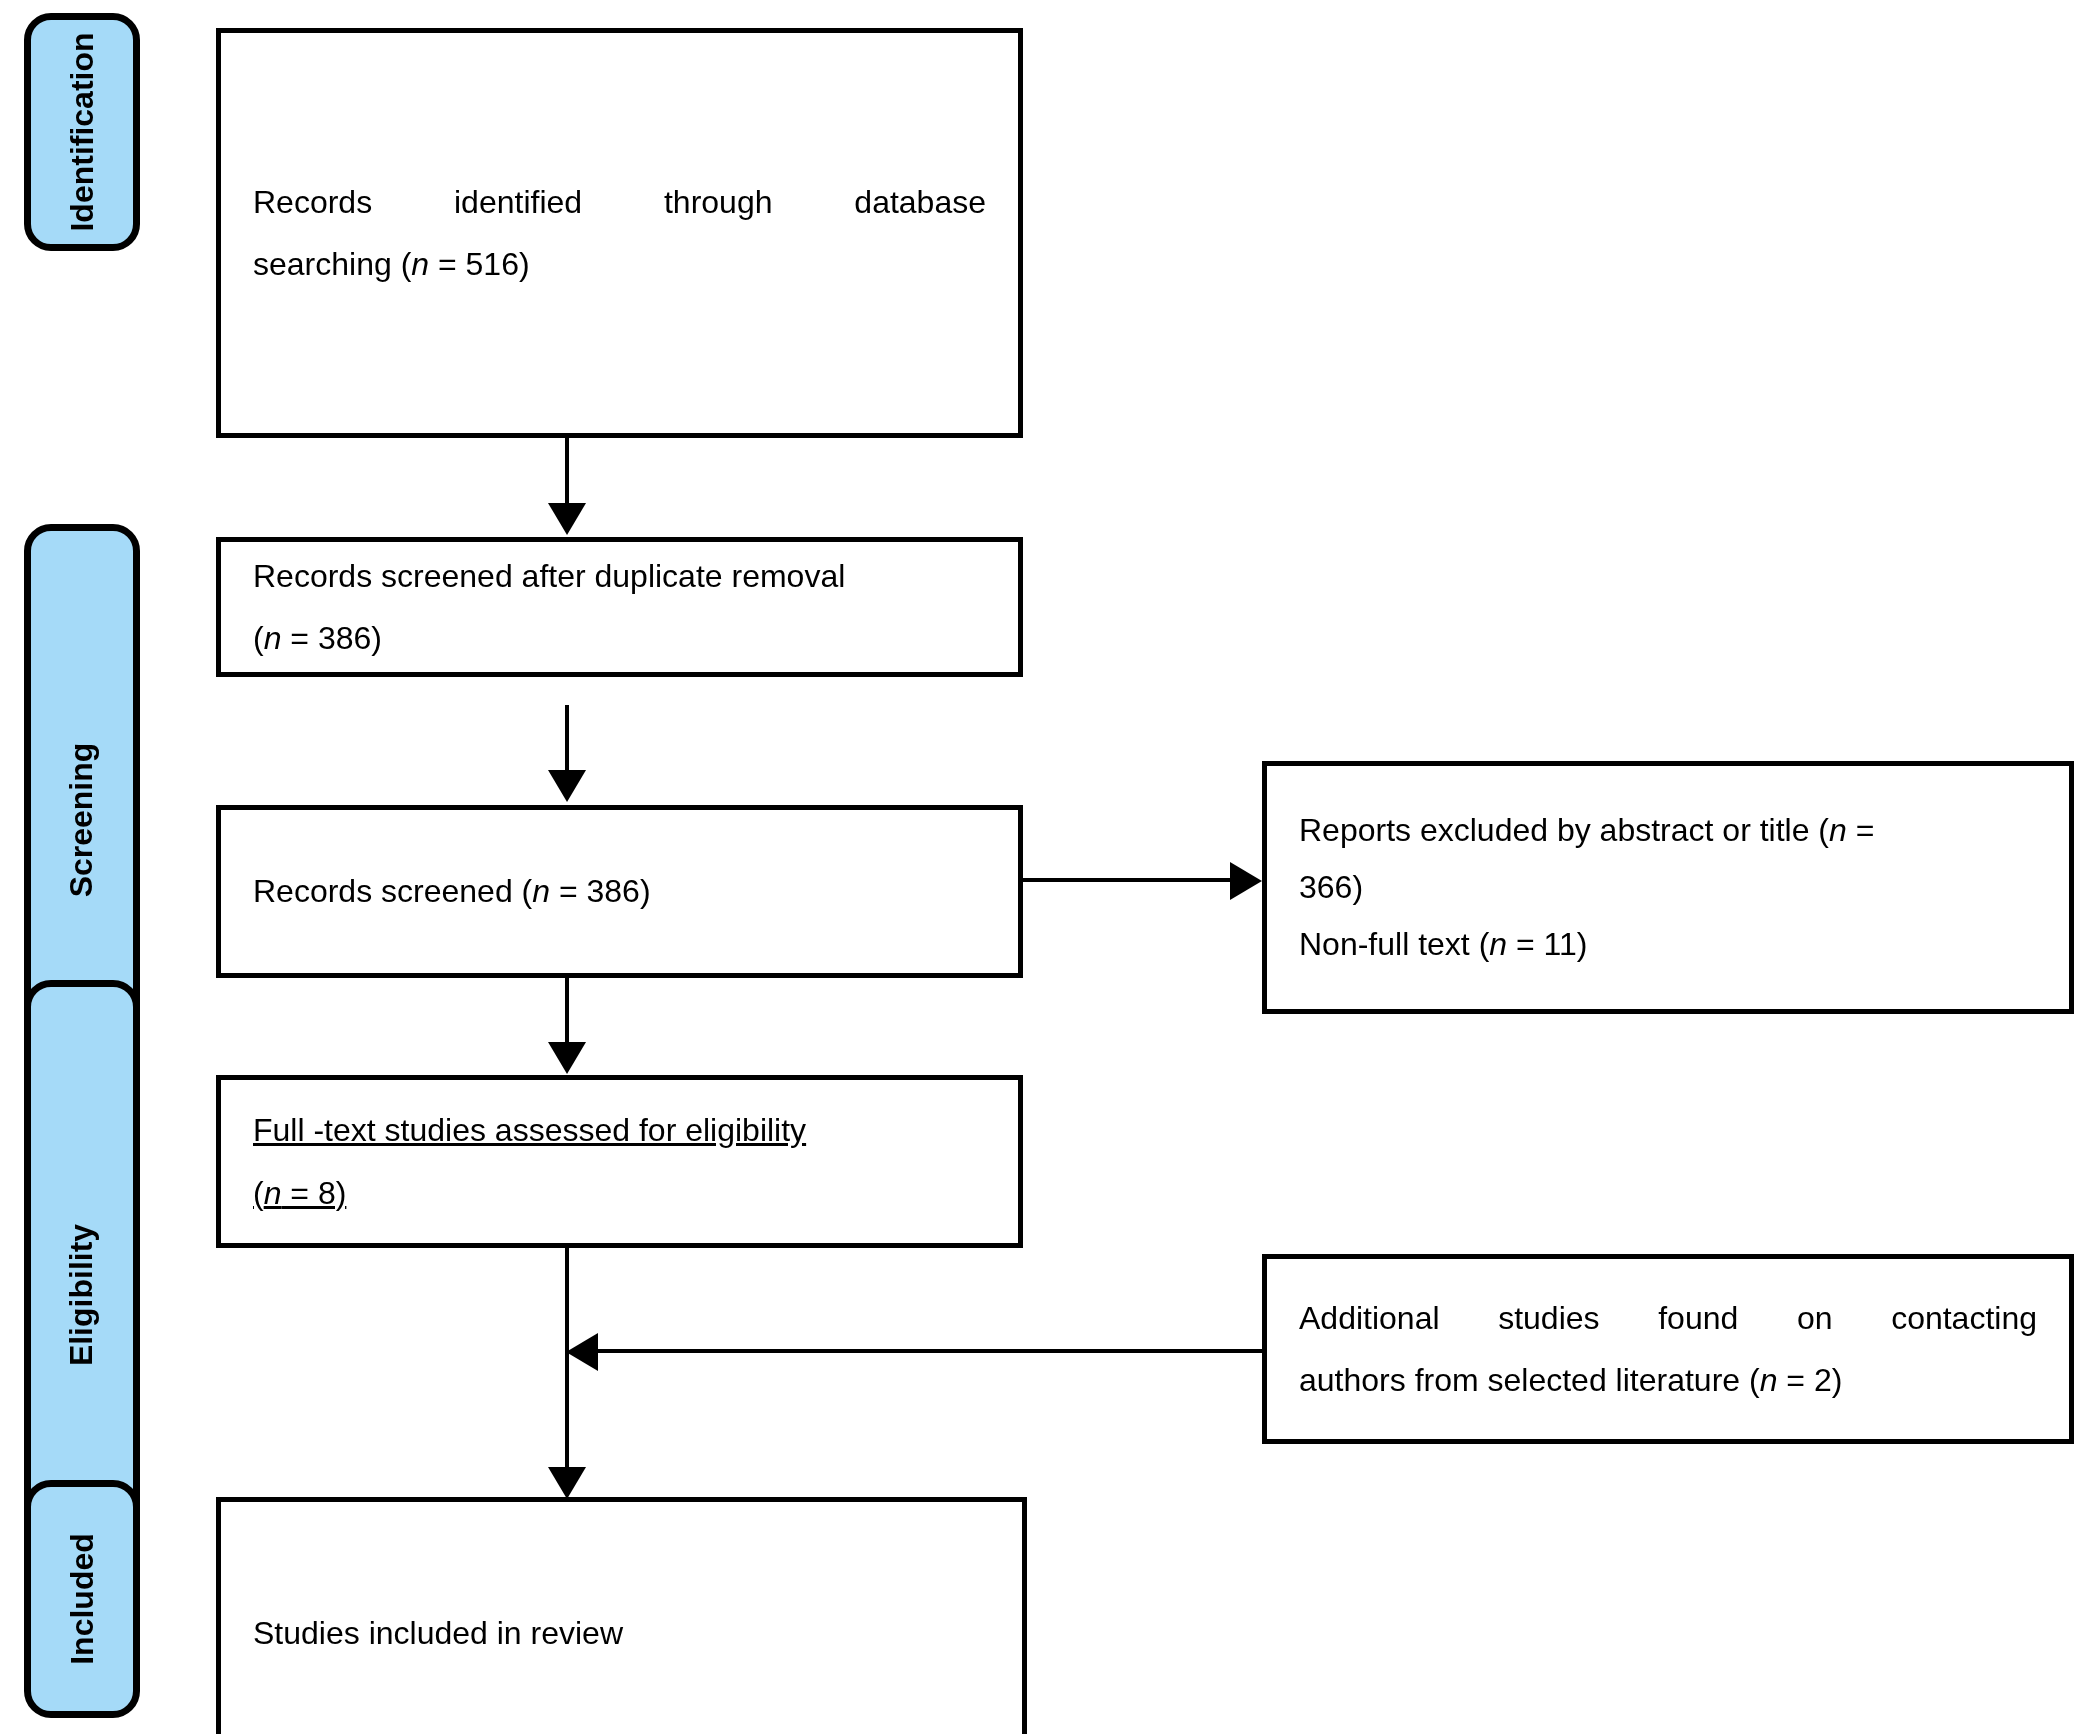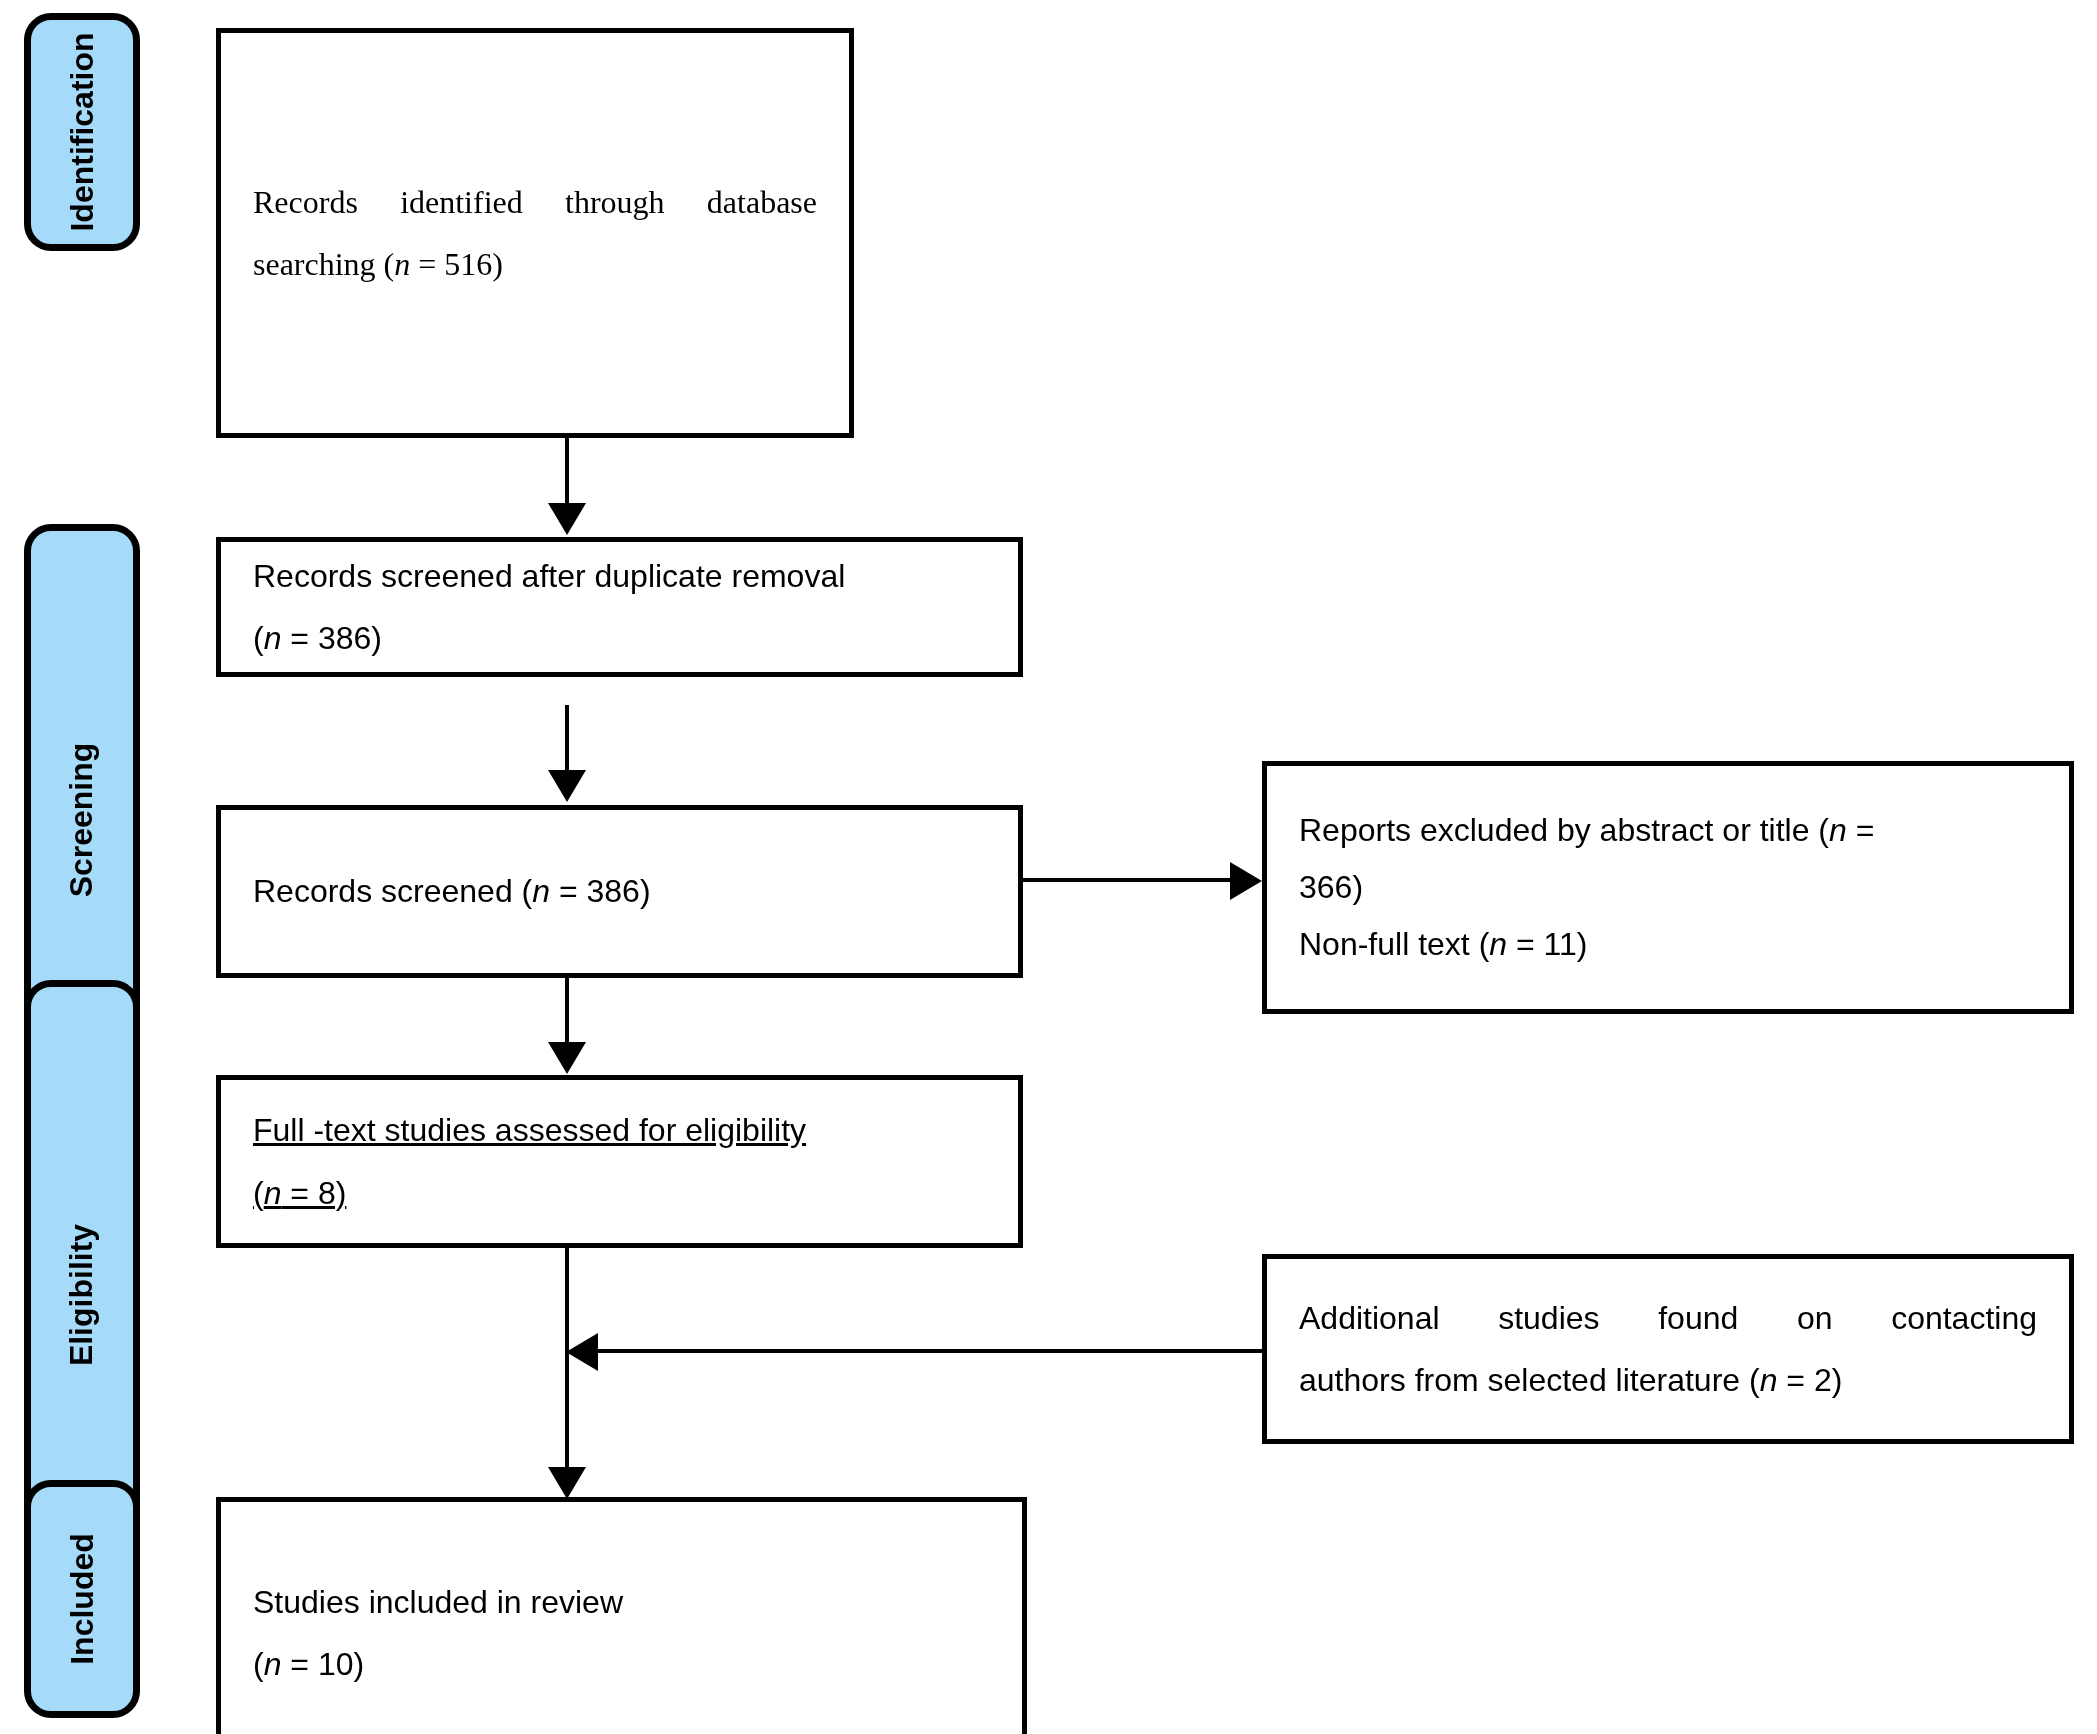--- a/index.html
+++ b/index.html
@@ -121,21 +121,21 @@
   </div>
 
   <div class="stage-pill" style="left:23.6px; top:980px; width:116px; height:629px;">
     <span class="stage-pill-label">Eligibility</span>
   </div>
 
   <div class="stage-pill" style="left:23.6px; top:1480px; width:116px; height:238px;">
     <span class="stage-pill-label">Included</span>
   </div>
 
-  <div class="flow-box" style="left:216px; top:28px; width:638px; height:410px;font-family:Liberation Serif, serif;">
+  <div class="flow-box" style="left:216px; top:28px; width:807px; height:410px;">
     <div class="flow-box-inner">
       <span class="ln justify-line">Records identified through database</span>
       <span class="ln"><span>searching (</span><span class="nvar">n</span><span> = 516)</span></span>
     </div>
   </div>
 
   <div class="vline" style="left:565px; top:438px; height:68px;"></div>
   <div class="arrow-down" style="left:548px; top:503px;"></div>
 
   <div class="flow-box" style="left:216px; top:537px; width:807px; height:140px;">
@@ -184,18 +184,17 @@
   <div class="flow-box" style="left:1262px; top:1254px; width:812px; height:190px;">
     <div class="flow-box-inner">
       <span class="ln justify-line">Additional studies found on contacting</span>
       <span class="ln"><span>authors from selected literature (</span><span class="nvar">n</span><span> = 2)</span></span>
     </div>
   </div>
 
   <div class="flow-box" style="left:216px; top:1497px; width:811px; height:272px;">
     <div class="flow-box-inner">
       <span class="ln">Studies included in review</span>
-      <span class="ln"><span>(</span><span class="nvar">n</span><span> = 10)</span></span>
     </div>
   </div>
 
 </div>
 
 
 </body></html>

